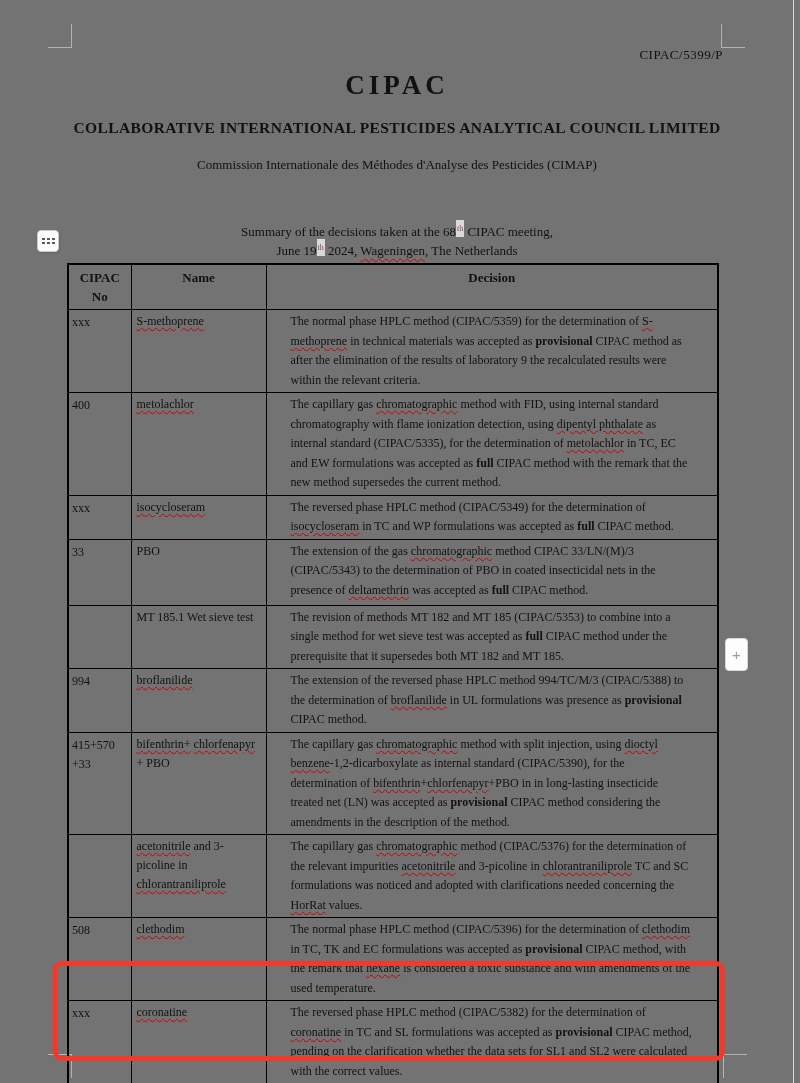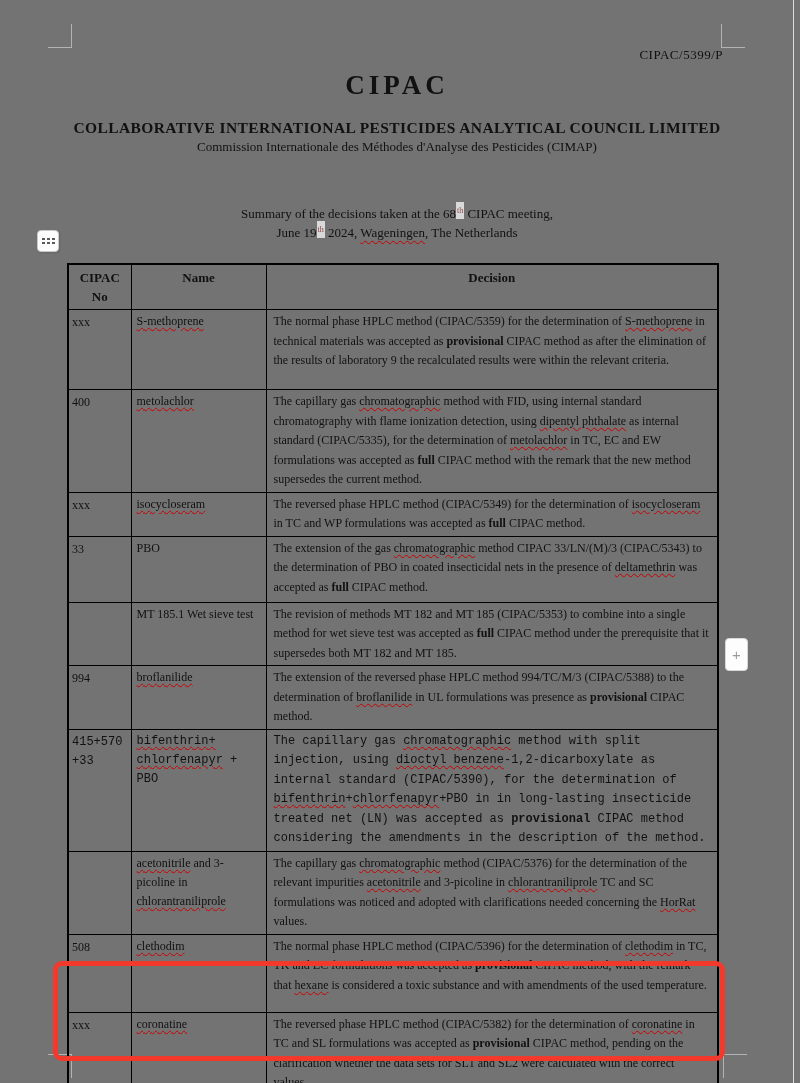--- a/index.html
+++ b/index.html
@@ -13,42 +13,42 @@
   .crop.tr { left:721px; top:24px; border-left:1px solid #b3b3b3; border-bottom:1px solid #b3b3b3; }
   .crop.bl { left:48px; top:1054px; border-right:1px solid #b3b3b3; border-top:1px solid #b3b3b3; }
   .crop.br { left:723px; top:1054px; border-left:1px solid #b3b3b3; border-top:1px solid #b3b3b3; }
   .page-edge-right { position:absolute; left:793px; top:0; width:0; height:1083px; border-left:1px solid #dcdcdc; }
 
   .doc-ref { position:absolute; top:47px; right:77px; font-size:13px; letter-spacing:0.5px; }
 
   .header-block { position:absolute; left:72px; top:70px; width:650px; text-align:center; }
   .doc-title { font-size:27px; font-weight:bold; letter-spacing:4px; }
   .org-name { margin-top:18px; font-size:15.5px; letter-spacing:0.4px;font-weight:bold; }
-  .org-name-fr { margin-top:2px; font-size:13px; }
+  .org-name-fr { margin-top:20px; font-size:13px; }
   .summary { margin-top:48px; font-size:13px; line-height:16px; }
 
   .seg-b { font-weight:bold; }
   .seg-sq { text-decoration-line:underline; text-decoration-style:wavy; text-decoration-color:#cc0000; text-decoration-thickness:1px; text-underline-offset:2px; }
   .seg-sup { font-size:8px; vertical-align:super; color:#8b4545; background:#d9d9d9; padding:4px 1px; }
 
   
   table.decisions { position:absolute; left:67px; top:263px; width:650px; border-collapse:collapse; border:2px solid #000; table-layout:fixed; font-size:12px; }
   table.decisions th, table.decisions td { border:1px solid #000; vertical-align:top; }
   table.decisions th { font-weight:bold; text-align:center; padding:3px 4px; font-size:13px; line-height:19px; }
   table.decisions thead tr { height:42px; }
   td.cell-no { text-align:left; padding:3px 3px; line-height:19px; }
   td.cell-name { padding:2px 5px; line-height:19px; }
-  td.cell-decision { padding:2px 7px; line-height:19.5px; }
+  td.cell-decision { padding:2px 24px; line-height:19.5px; }
   tbody tr:nth-child(1)  { height:80px; }
   tbody tr:nth-child(2)  { height:100px; }
   tbody tr:nth-child(3)  { height:41px; }
   tbody tr:nth-child(4)  { height:66px; }
   tbody tr:nth-child(5)  { height:60px; }
   tbody tr:nth-child(6)  { height:60px; }
-  tbody tr:nth-child(7)  { height:100px;font-family:Liberation Mono, monospace; }
+  tbody tr:nth-child(7)  { height:100px; }
   tbody tr:nth-child(8)  { height:78px; }
   tbody tr:nth-child(9)  { height:78px; }
   tbody tr:nth-child(10) { height:80px; }
 
   
   .highlight-box { position:absolute; left:53px; top:961px; width:672px; height:100px; border:5px solid #f2392c; border-radius:9px; z-index:5; pointer-events:none; }
 
   
   .table-handle { position:absolute; left:37px; top:230px; width:22px; height:22px; background:#fcfcfc; border:1px solid #c9c9c9; border-radius:4px; box-shadow:1px 1px 2px rgba(0,0,0,0.12); display:flex; align-items:center; justify-content:center; cursor:pointer; }
   .table-handle .dots { display:grid; grid-template-columns:repeat(3,3px); grid-template-rows:repeat(2,2px); gap:2px 2px; }

